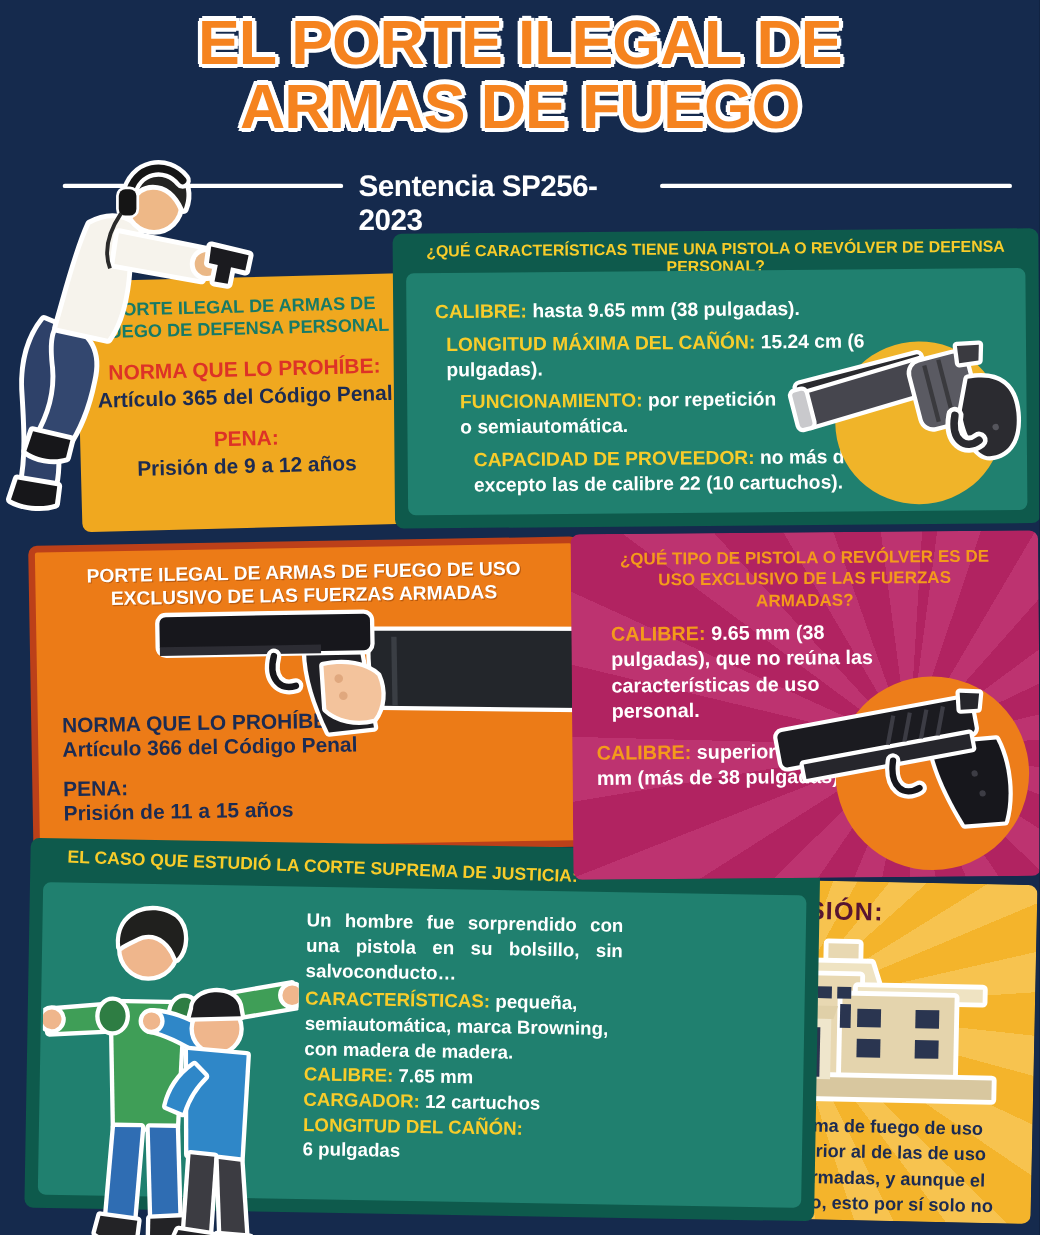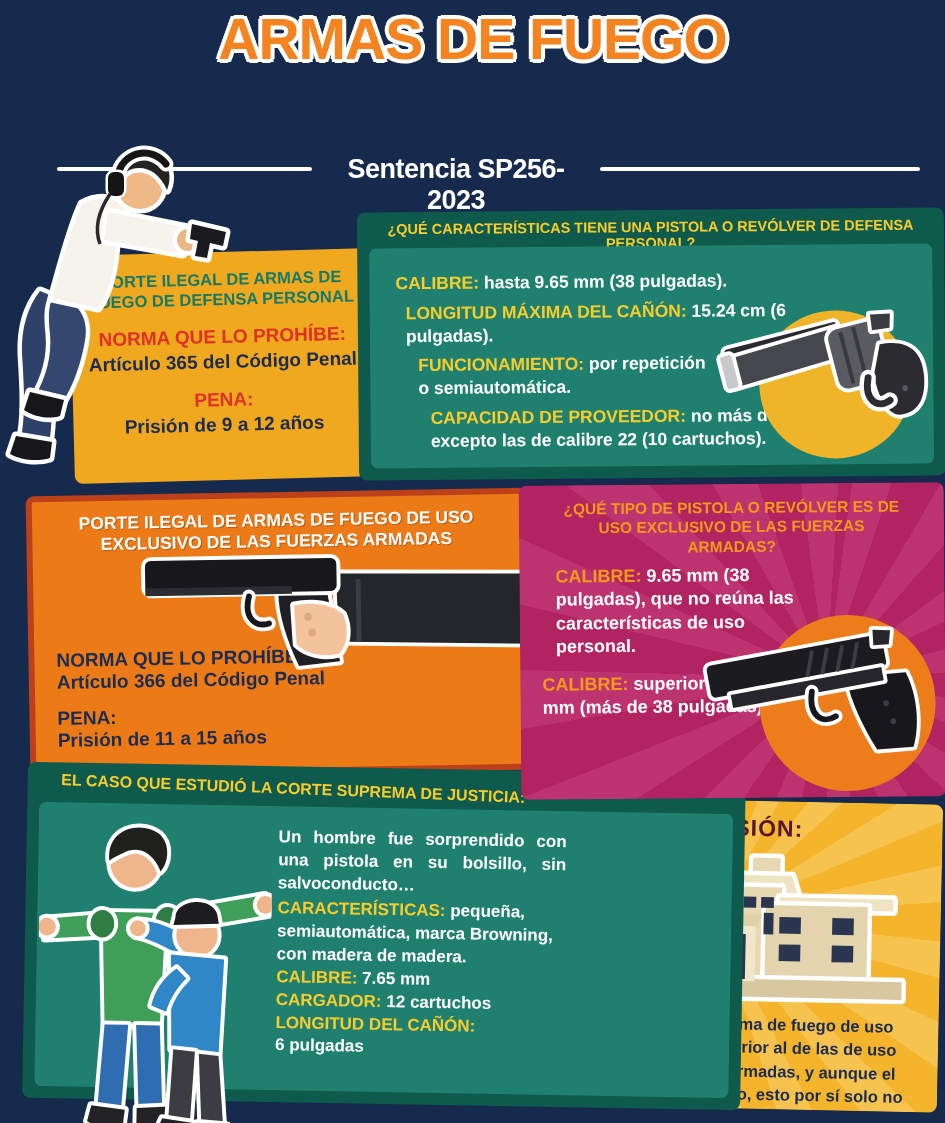--- a/index.html
+++ b/index.html
@@ -5,21 +5,21 @@
   html,body{margin:0;padding:0;}
   body{font-family:"Liberation Sans",sans-serif;background:#0d1b33;}
   #stage{position:relative;width:945px;height:1123px;background:#152a4d;overflow:hidden;margin:0 auto;}
 
   
   .title{position:absolute;top:10px;left:0;width:100%;text-align:center;font-weight:bold;
          font-size:57px;line-height:1.02;letter-spacing:-1px;color:#f5831f;
          text-shadow:-3px -3px 0 #fff,3px -3px 0 #fff,-3px 3px 0 #fff,3px 3px 0 #fff,
                      -4px 0 0 #fff,4px 0 0 #fff,0 -4px 0 #fff,0 4px 0 #fff;}
   .subtitle-row{position:absolute;top:152px;left:0;width:100%;height:36px;}
-  .subtitle{position:absolute;left:326px;top:2px;width:260px;text-align:center;
+  .subtitle{position:absolute;left:326px;top:2px;width:260px;text-align:left;
             color:#ffffff;font-weight:bold;font-size:27px;letter-spacing:-0.5px;}
   .rule{position:absolute;top:15px;height:4px;background:#ffffff;border-radius:2px;}
   .rule-left{left:57px;width:255px;}
   .rule-right{left:600px;width:320px;}
 
   
   .card{position:absolute;border-radius:8px;}
   .dotted-gold{background-image:radial-gradient(rgba(255,255,255,0.14) 1.4px,transparent 1.5px);background-size:12px 12px;}
   .dotted-orange{background-image:radial-gradient(rgba(255,255,255,0.10) 1.4px,transparent 1.5px);background-size:13px 13px;}
   .dotted-teal{background-image:radial-gradient(rgba(0,40,30,0.14) 1.3px,transparent 1.4px);background-size:11px 11px;}
@@ -87,20 +87,21 @@
 
   
   .shooter{position:absolute;left:-10px;top:136px;width:245px;z-index:3;}
 </style>
 </head>
 <body>
 
 <div id="stage">
 
   <div class="title">
+    <div>EL PORTE ILEGAL DE</div>
     <div>ARMAS DE FUEGO</div>
   </div>
 
   <div class="subtitle-row">
     <div class="rule rule-left"></div>
     <div class="subtitle">Sentencia SP256-2023</div>
     <div class="rule rule-right"></div>
   </div>
 
   <svg class="shooter" viewBox="0 0 245 335">

